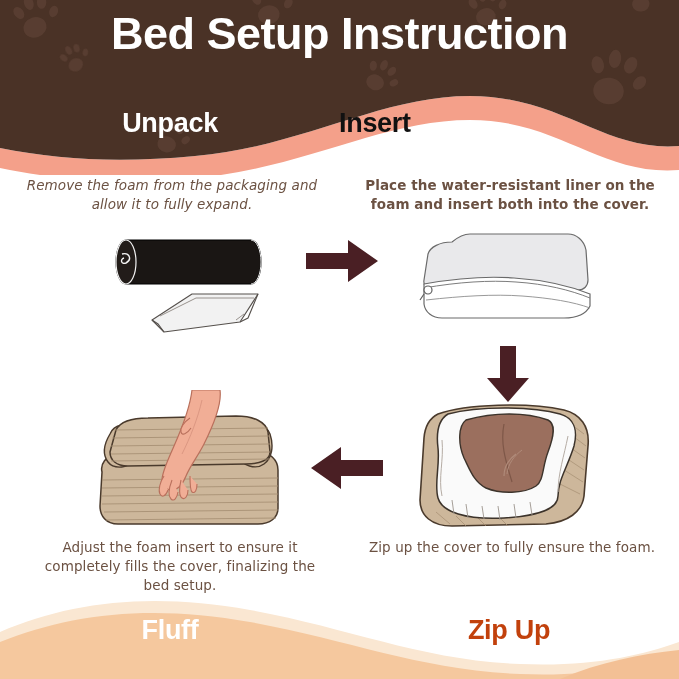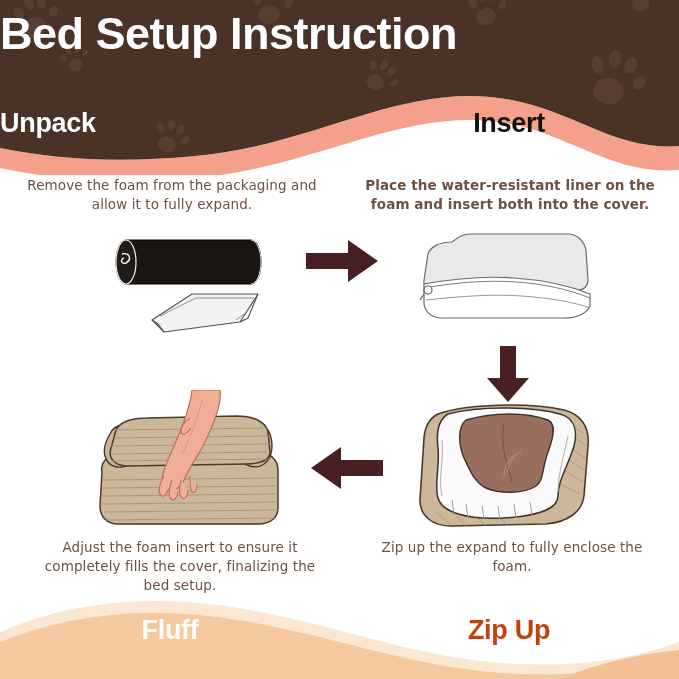--- a/index.html
+++ b/index.html
@@ -10,34 +10,35 @@
     position:relative;
   }
   #stage { position:absolute; left:0; top:0; width:679px; height:679px; background:#fff; overflow:hidden; }
 
   
   .header-wrap { position:absolute; left:0; top:0; width:679px; height:175px; }
   .header-wrap svg { position:absolute; left:0; top:0; }
 
   .title {
     position:absolute; left:0; top:8px; width:679px;
+    text-align:center;
     font-size:45px; font-weight:bold; color:#ffffff;
     letter-spacing:-0.5px;
     font-family:"Liberation Sans", sans-serif;
     z-index:5;
   }
   .hdr-label {
     position:absolute; top:108px;
     font-size:27px; font-weight:bold;
     font-family:"Liberation Sans", sans-serif;
     letter-spacing:-0.3px;
     z-index:5;
   }
-  .hdr-label.left  { left:0;   width:340px; text-align:left; color:#ffffff; }
-  .hdr-label.right { left:339px; width:340px; text-align:center; color:#111111; }
+  .hdr-label.left  { left:0;   width:340px; text-align:center; color:#ffffff; }
+  .hdr-label.right { left:339px; width:340px; text-align:left; color:#111111; }
 
   
   .footer-wrap { position:absolute; left:0; bottom:0; width:679px; height:95px; }
   .footer-wrap svg { position:absolute; left:0; top:0; }
   .ftr-label {
     position:absolute; top:31px;
     font-size:27px; font-weight:bold;
     font-family:"Liberation Sans", sans-serif;
     letter-spacing:-0.3px;
     z-index:5;
@@ -48,21 +49,21 @@
   
   .step-text {
     position:absolute;
     text-align:center;
     color:#6b5142;
     font-size:13.5px;
     line-height:19px;
     font-family:"DejaVu Sans", sans-serif;
     letter-spacing:0.1px;
   }
-  #txt-unpack { left:18px;  top:176px; width:308px; }
+  #txt-unpack { left:18px;  top:176px; width:308px;font-style:italic; }
   #txt-insert { left:352px; top:176px; width:316px;font-weight:bold; }
   #txt-fluff  { left:30px;  top:538px; width:300px;text-align:center; }
   #txt-zip    { left:362px; top:538px; width:300px; }
 
   
   .arrow { position:absolute; }
 
   
   .illo { position:absolute; }
   #illo-unpack { left:108px; top:228px; }
@@ -156,21 +157,21 @@
     </svg>
 
     <div class="title">Bed Setup Instruction</div>
     <div class="hdr-label left">Unpack</div>
     <div class="hdr-label right">Insert</div>
   </div>
 
   <div class="step-text" id="txt-unpack">Remove the foam from the packaging and allow it to fully expand.</div>
   <div class="step-text" id="txt-insert">Place the water-resistant liner on the foam and insert both into the cover.</div>
   <div class="step-text" id="txt-fluff">Adjust the foam insert to ensure it completely fills the cover, finalizing the bed setup.</div>
-  <div class="step-text" id="txt-zip">Zip up the expand to fully enclose the foam.</div>
+  <div class="step-text" id="txt-zip">Zip up the cover to fully ensure the foam.</div>
 
   <svg class="arrow" style="left:306px; top:240px;" width="72" height="42" viewBox="0 0 72 42">
     <path d="M0,13 H42 V0 L72,21 L42,42 V29 H0 Z" fill="#4A1F24"></path>
   </svg>
 
   <svg class="arrow" style="left:487px; top:346px;" width="42" height="56" viewBox="0 0 42 56">
     <path d="M13,0 H29 V32 H42 L21,56 L0,32 H13 Z" fill="#4A1F24"></path>
   </svg>
 
   <svg class="arrow" style="left:311px; top:447px;" width="72" height="42" viewBox="0 0 72 42">

